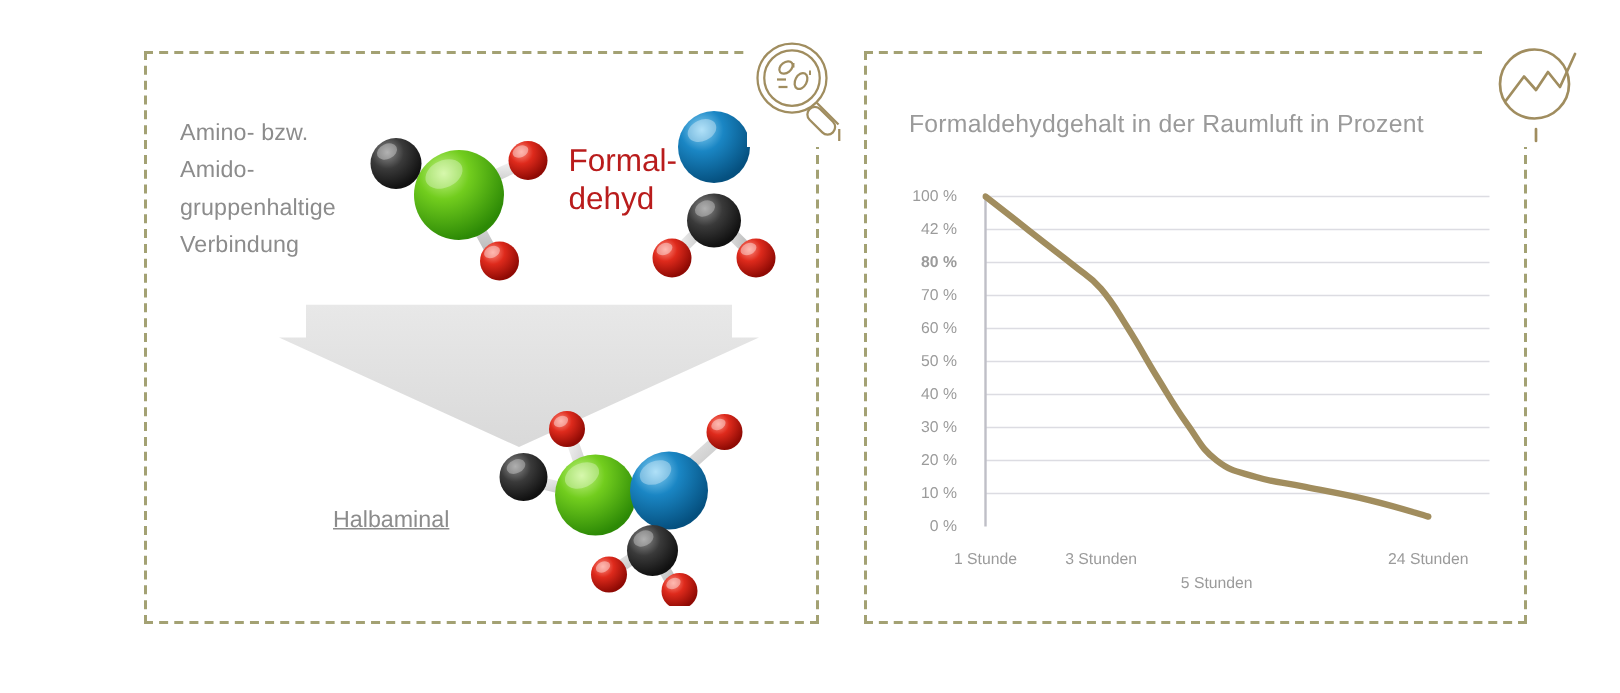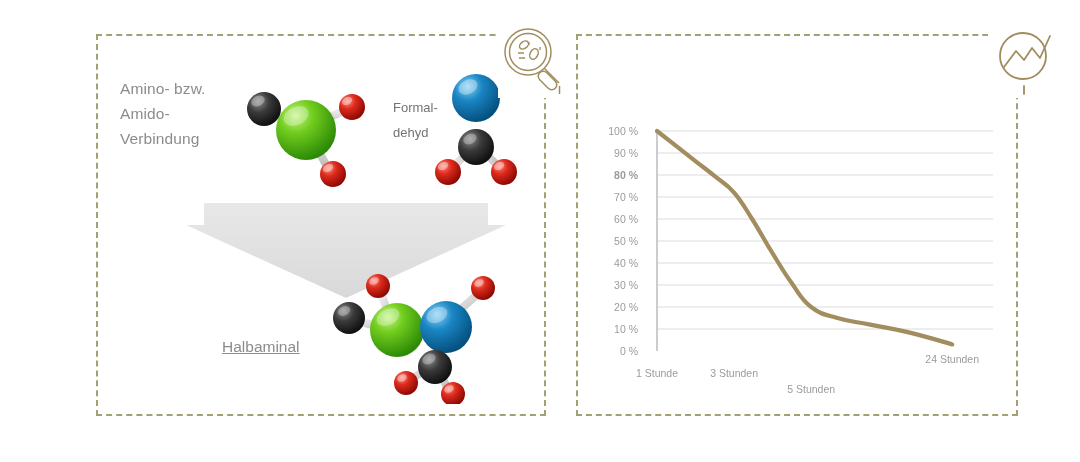--- a/index.html
+++ b/index.html
@@ -68,26 +68,26 @@
     left: 120px;
     top: 76px;
     width: 160px;
     font-size: 15.5px;
     line-height: 25px;
     color: #8c8c8c;
     letter-spacing: .1px;
   }
   #label-formaldehyd {
     position: absolute;
-    left: 393px;
+    left: 379px;
     top: 95px;
     width: 80px;
-    font-size: 13px;
+    font-size: 21px;
     line-height: 25px;
-    color: #737373;
+    color: #b91c1c;
   }
   #label-halbaminal {
     position: absolute;
     left: 222px;
     top: 338px;
     font-size: 15.5px;
     color: #8c8c8c;
     white-space: nowrap;
     text-decoration: underline;
   }
@@ -168,20 +168,21 @@
 </head>
 <body>
 
 <div id="canvas">
 
   <div class="panel" id="panel-left"></div>
 
   <div id="label-amino">
     <div>Amino- bzw.</div>
     <div>Amido-</div>
+    <div>gruppenhaltige</div>
     <div>Verbindung</div>
   </div>
 
   <div class="molecule" id="mol-amino">
     <svg viewBox="0 0 136 112" width="136" height="112" xmlns="http://www.w3.org/2000/svg">
       <defs>
         <radialGradient id="gBlack" cx="33%" cy="28%" r="72%">
           <stop offset="0%" stop-color="#8d8d8d"></stop>
           <stop offset="45%" stop-color="#3a3a3a"></stop>
           <stop offset="100%" stop-color="#111111"></stop>
@@ -329,33 +330,34 @@
       <ellipse cx="157" cy="15" rx="5" ry="3.5" fill="#ffffff" opacity=".40" transform="rotate(-25 157 15)"></ellipse>
       <circle cx="84" cy="115" r="12" fill="url(#hRed)"></circle>
       <ellipse cx="80" cy="110" rx="5" ry="3.5" fill="#ffffff" opacity=".40" transform="rotate(-25 80 110)"></ellipse>
       <circle cx="131" cy="126" r="12" fill="url(#hRed)"></circle>
       <ellipse cx="127" cy="121" rx="5" ry="3.5" fill="#ffffff" opacity=".40" transform="rotate(-25 127 121)"></ellipse>
     </svg>
   </div>
 
   <div class="panel" id="panel-right"></div>
 
+  <div id="chart-title">Formaldehydgehalt in der Raumluft in Prozent</div>
 
   <div id="chart-area">
     <div id="ytick-wrap">
         <div class="ytick" style="top: 233px;">0 %</div>
         <div class="ytick" style="top: 211px;">10 %</div>
         <div class="ytick" style="top: 189px;">20 %</div>
         <div class="ytick" style="top: 167px;">30 %</div>
         <div class="ytick" style="top: 145px;">40 %</div>
         <div class="ytick" style="top: 123px;">50 %</div>
         <div class="ytick" style="top: 101px;">60 %</div>
         <div class="ytick" style="top: 79px;">70 %</div>
         <div class="ytick" style="top: 57px; font-weight: bold;">80 %</div>
-        <div class="ytick" style="top: 35px;">90 %</div>
+        <div class="ytick" style="top: 35px;">42 %</div>
         <div class="ytick" style="top: 13px;">100 %</div>
       </div>
     <svg id="plot-svg" viewBox="0 0 341 262" preserveAspectRatio="none" xmlns="http://www.w3.org/2000/svg">
       <g id="gridlines">
           <line x1="2" x2="338" y1="233" y2="233" stroke="#dcdce2" stroke-width="0"></line>
           <line x1="2" x2="338" y1="211" y2="211" stroke="#dcdce2" stroke-width="1"></line>
           <line x1="2" x2="338" y1="189" y2="189" stroke="#dcdce2" stroke-width="1"></line>
           <line x1="2" x2="338" y1="167" y2="167" stroke="#dcdce2" stroke-width="1"></line>
           <line x1="2" x2="338" y1="145" y2="145" stroke="#dcdce2" stroke-width="1"></line>
           <line x1="2" x2="338" y1="123" y2="123" stroke="#dcdce2" stroke-width="1"></line>
@@ -365,21 +367,21 @@
           <line x1="2" x2="338" y1="35" y2="35" stroke="#dcdce2" stroke-width="1"></line>
           <line x1="2" x2="338" y1="13" y2="13" stroke="#dcdce2" stroke-width="1"></line>
         </g>
       <line id="axis-y" x1="2" y1="13" x2="2" y2="233" stroke="#bfbfc7" stroke-width="1.6"></line>
       <path id="series-path" fill="none" stroke="#a18d5e" stroke-width="4.2" stroke-linecap="round" stroke-linejoin="round" d="M 2.00 13.00 C 6.33 16.39, 13.02 21.62, 21.68 28.40 C 30.34 35.18, 32.70 37.02, 41.36 43.80 C 50.02 50.58, 52.74 52.42, 61.04 59.20 C 69.34 65.98, 71.14 65.40, 79.08 74.60 C 87.02 83.80, 88.82 87.93, 97.12 101.00 C 105.42 114.07, 108.14 119.96, 116.80 134.00 C 125.46 148.04, 127.82 152.70, 136.48 164.80 C 145.14 176.90, 146.06 181.26, 156.16 189.00 C 166.26 196.74, 169.41 196.13, 182.40 200.00 C 195.39 203.87, 198.60 203.21, 215.20 206.60 C 231.80 209.99, 239.80 211.04, 257.84 215.40 C 275.88 219.76, 288.54 223.98, 297.20 226.40"></path>
     </svg>
     <div id="xtick-wrap">
         <div class="xtick" style="left: 61px; top: 249px;">1 Stunde</div>
         <div class="xtick" style="left: 138.08px; top: 249px;">3 Stunden</div>
         <div class="xtick" style="left: 215.16px; top: 265px;">5 Stunden</div>
-        <div class="xtick" style="left: 356.2px; top: 235px;">24 Stunden</div>
+        <div class="xtick" style="left: 356.2px; top: 249px;">24 Stunden</div>
       </div>
   </div>
 
   <div class="corner-icon" id="icon-magnifier">
     <svg viewBox="0 0 76 76" width="76" height="76" xmlns="http://www.w3.org/2000/svg">
       <g fill="none" stroke="#a08d5f" stroke-width="1.5">
         <circle cx="30" cy="30" r="23"></circle>
         <circle cx="30" cy="30" r="18.5"></circle>
         <ellipse cx="26" cy="23" rx="5" ry="3.4" transform="rotate(-38 26 23)"></ellipse>
         <ellipse cx="36" cy="32" rx="5.6" ry="3.8" transform="rotate(-62 36 32)"></ellipse>

